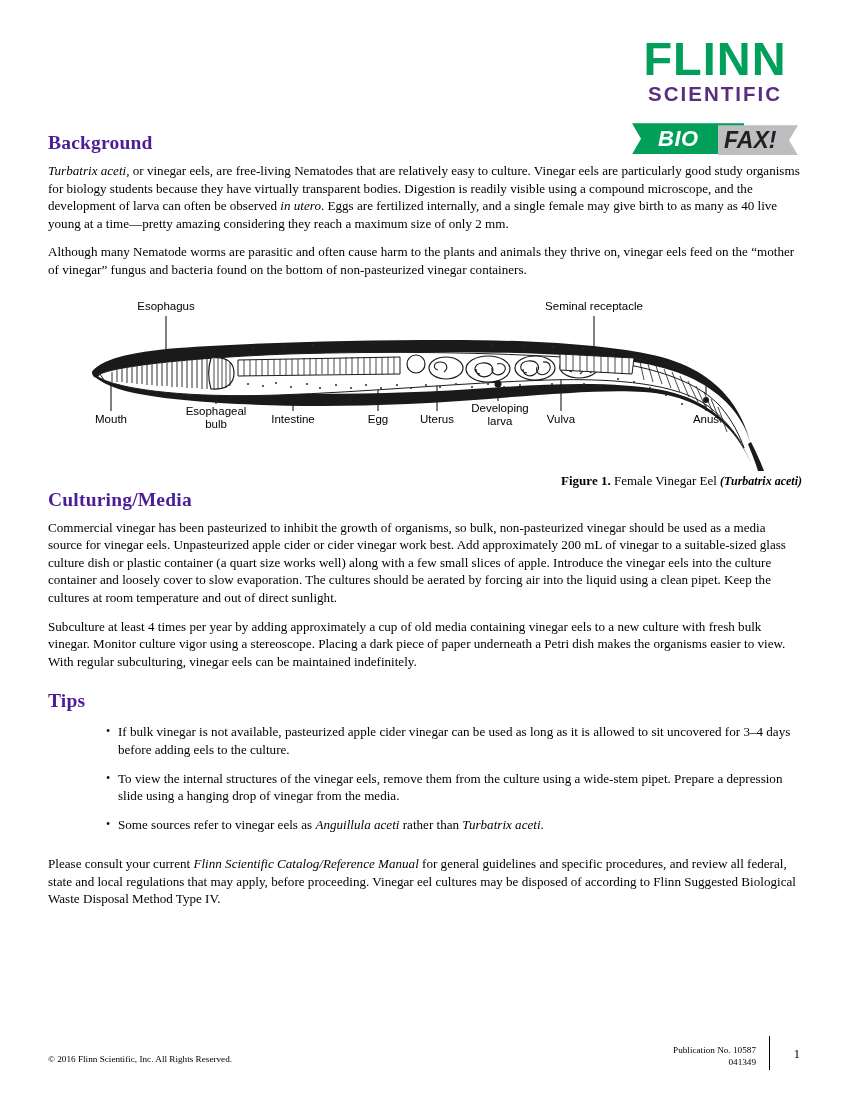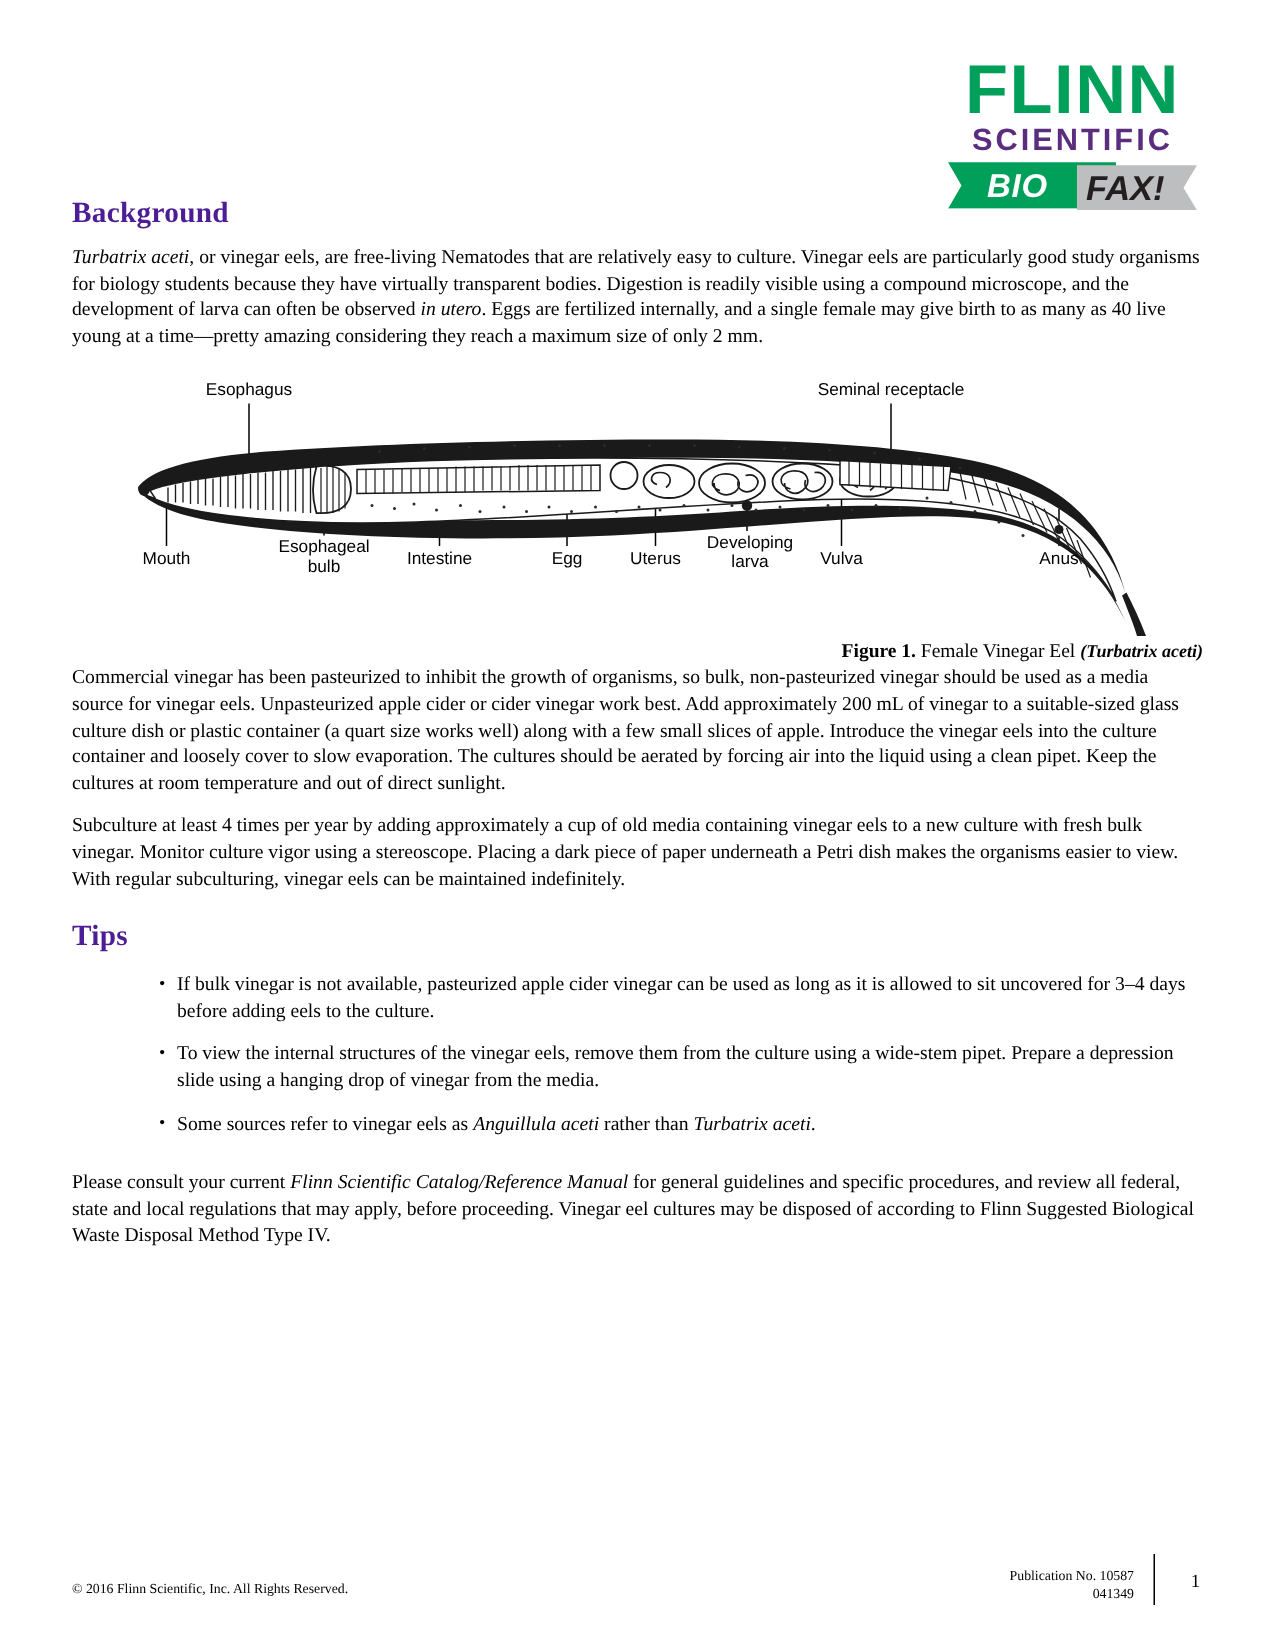--- a/index.html
+++ b/index.html
@@ -78,21 +78,21 @@
     font-weight: 700;
     font-size: 20.5px;
     letter-spacing: 2.0px;
     color: #5b2d7f;
     line-height: 1;
     text-align: center;
     margin-top: 2px;
   }
   .logo-banner {
     position: relative;
-    margin-top: 4px;
+    margin-top: 19px;
     height: 40px;
     width: 166px;
   }
   .banner-green {
     position: absolute;
     left: 0;
     top: 0;
     width: 112px;
     height: 31px;
     background: #00a05a;
@@ -262,20 +262,21 @@
           <div class="banner-gray"></div>
           <div class="banner-bio">BIO</div>
           <div class="banner-fax">FAX!</div>
         </div>
       </div>
     </div>
 
     <div class="section section-background">
       <h2 class="section-heading">Background</h2>
       <p class="body-text"><em class="sci">Turbatrix aceti</em><span>, or vinegar eels, are free-living Nematodes that are relatively easy to culture. Vinegar eels are particularly good study organisms for biology students because they have virtually transparent bodies. Digestion is readily visible using a compound microscope, and the development of larva can often be observed </span><em class="sci">in utero</em><span>. Eggs are fertilized internally, and a single female may give birth to as many as 40 live young at a time—pretty amazing considering they reach a maximum size of only 2 mm.</span></p>
+      <p class="body-text">Although many Nematode worms are parasitic and often cause harm to the plants and animals they thrive on, vinegar eels feed on the “mother of vinegar” fungus and bacteria found on the bottom of non-pasteurized vinegar containers.</p>
     </div>
 
     <div class="figure">
       <svg width="754" height="175" viewBox="0 0 754 175">
 
         <g stroke="#000" stroke-width="1" fill="none">
           <line x1="118" y1="20" x2="118" y2="62"></line>
           <line x1="546" y1="20" x2="546" y2="62"></line>
           <line x1="63" y1="115" x2="63" y2="80"></line>
           <line x1="168" y1="108" x2="168" y2="77"></line>
@@ -473,20 +474,21 @@
         <text class="fig-label" x="452" y="116">Developing</text>
         <text class="fig-label" x="452" y="129">larva</text>
         <text class="fig-label" x="513" y="127">Vulva</text>
         <text class="fig-label" x="658" y="127">Anus</text>
       </svg>
 
       <div class="figure-caption"><b>Figure 1.</b><span> Female Vinegar Eel </span><i>(Turbatrix aceti)</i></div>
     </div>
 
     <div class="section" style="margin-top:18px;">
+      <h2 class="section-heading">Culturing/Media</h2>
       <p class="body-text">Commercial vinegar has been pasteurized to inhibit the growth of organisms, so bulk, non-pasteurized vinegar should be used as a media source for vinegar eels. Unpasteurized apple cider or cider vinegar work best. Add approximately 200 mL of vinegar to a suitable-sized glass culture dish or plastic container (a quart size works well) along with a few small slices of apple. Introduce the vinegar eels into the culture container and loosely cover to slow evaporation. The cultures should be aerated by forcing air into the liquid using a clean pipet. Keep the cultures at room temperature and out of direct sunlight.</p>
       <p class="body-text">Subculture at least 4 times per year by adding approximately a cup of old media containing vinegar eels to a new culture with fresh bulk vinegar. Monitor culture vigor using a stereoscope. Placing a dark piece of paper underneath a Petri dish makes the organisms easier to view. With regular subculturing, vinegar eels can be maintained indefinitely.</p>
     </div>
 
     <div class="section" style="margin-top:20px;">
       <h2 class="section-heading" style="margin-bottom:11px;">Tips</h2>
       <ul class="tips">
         <li><span>If bulk vinegar is not available, pasteurized apple cider vinegar can be used as long as it is allowed to sit uncovered for 3–4 days before adding eels to the culture.</span></li>
         <li><span>To view the internal structures of the vinegar eels, remove them from the culture using a wide-stem pipet. Prepare a depression slide using a hanging drop of vinegar from the media.</span></li>
         <li><span>Some sources refer to vinegar eels as </span><em class="sci">Anguillula aceti</em><span> rather than </span><em class="sci">Turbatrix aceti</em><span>.</span></li>

